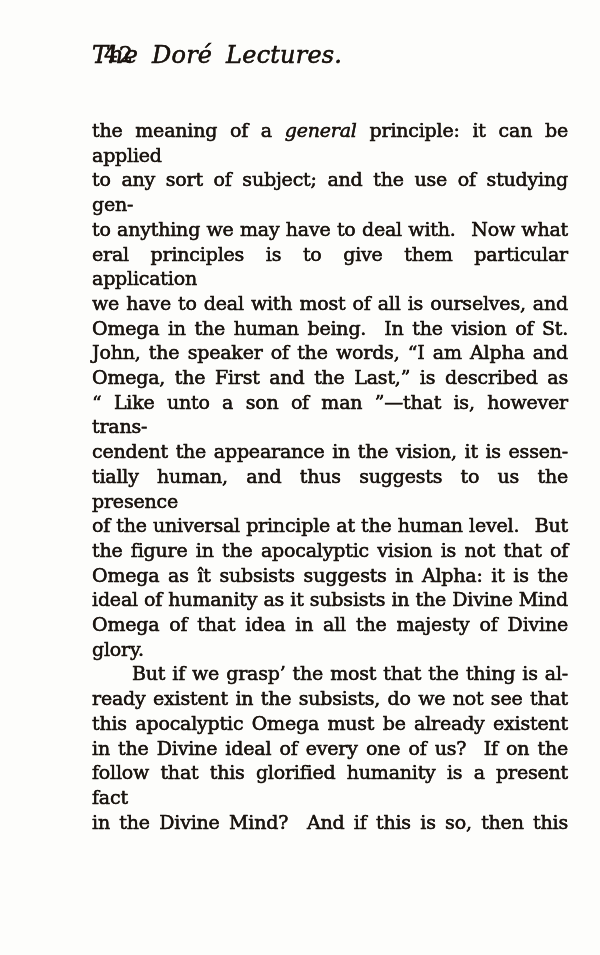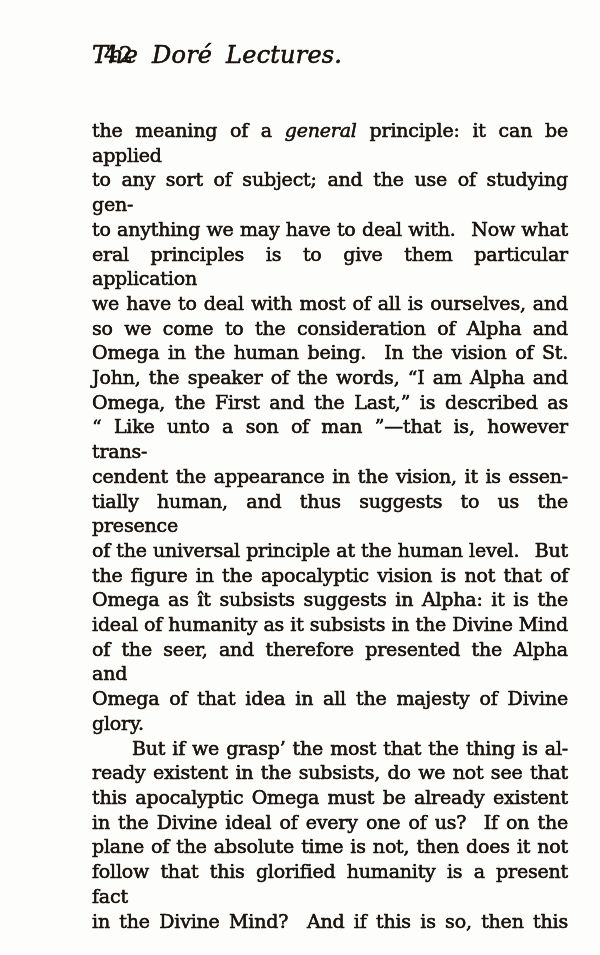--- a/index.html
+++ b/index.html
@@ -77,38 +77,35 @@
   </div>
 
   <div class="text-block">
 
     <div class="line"><span>the meaning of a </span><span class="em">general</span><span> principle: it can be applied</span></div>
 
     <div class="line">to any sort of subject; and the use of studying gen-</div>
     <div class="line">to anything we may have to deal with.  Now what</div>
     <div class="line">eral principles is to give them particular application</div>
     <div class="line">we have to deal with most of all is ourselves, and</div>
-    <div class="line">so we come to the consideration of Alpha and</div>
     <div class="line">Omega in the human being.  In the vision of St.</div>
     <div class="line">John, the speaker of the words, “I am Alpha and</div>
     <div class="line">Omega, the First and the Last,” is described as</div>
     <div class="line">“ Like unto a son of man ”—that is, however trans-</div>
     <div class="line">cendent the appearance in the vision, it is essen-</div>
     <div class="line">tially human, and thus suggests to us the presence</div>
     <div class="line">of the universal principle at the human level.  But</div>
     <div class="line">the figure in the apocalyptic vision is not that of</div>
     <div class="line">Omega as ît subsists suggests in Alpha: it is the</div>
     <div class="line">ideal of humanity as it subsists in the Divine Mind</div>
-    <div class="line">of the seer, and therefore presented the Alpha and</div>
     <div class="line">Omega of that idea in all the majesty of Divine</div>
     <div class="line endpara">glory.</div>
 
     <div class="line indent">But if we grasp’ the most that the thing is al-</div>
     <div class="line">ready existent in the subsists, do we not see that</div>
     <div class="line">this apocalyptic Omega must be already existent</div>
     <div class="line">in the Divine ideal of every one of us?  If on the</div>
-    <div class="line">plane of the absolute time is not, then does it not</div>
     <div class="line">follow that this glorified humanity is a present fact</div>
     <div class="line">in the Divine Mind?  And if this is so, then this</div>
 
   </div>
 
 </div>
 
 </body></html>

